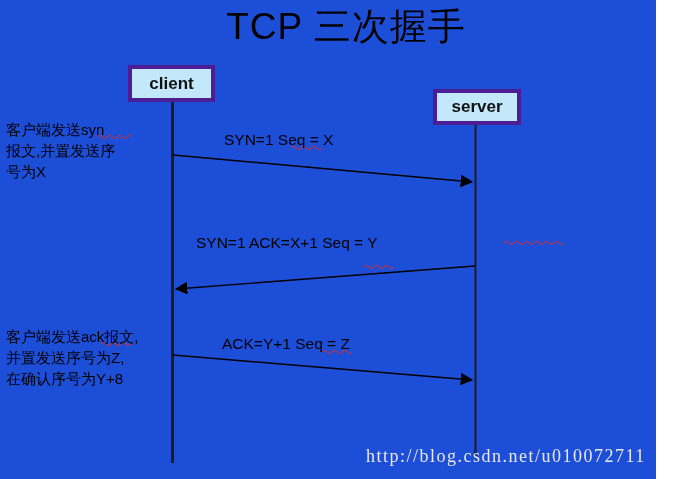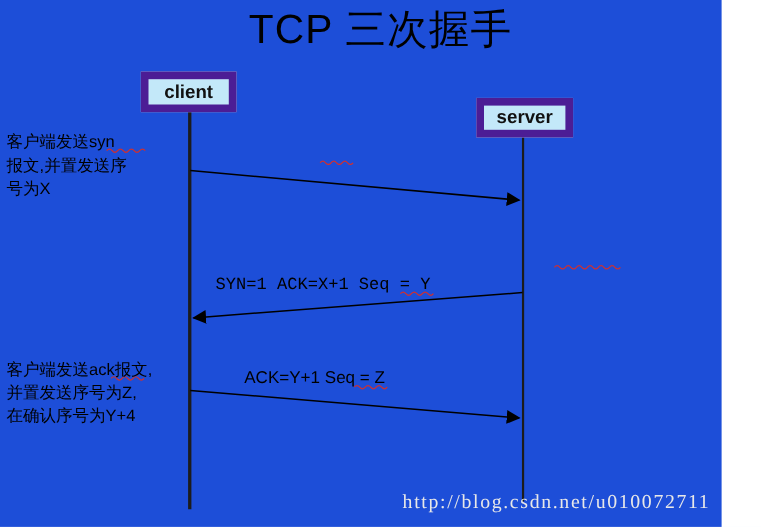--- a/index.html
+++ b/index.html
@@ -33,21 +33,21 @@
     text-align: center;
     font-size: 37px;
     font-family: "Liberation Sans", "DejaVu Sans", sans-serif;
     letter-spacing: 1px;
     color: #000;
     white-space: nowrap;
   }
   .node-box {
     position: absolute;
     background: #c3e8f9;
-    border: 7px solid #4c1d95;
+    border: 4px solid #4c1d95;
     box-sizing: border-box;
     display: flex;
     align-items: center;
     justify-content: center;
     font-size: 17px;
     font-weight: bold;
     color: #111;
   }
   #node-client {
     left: 128px;
@@ -84,21 +84,21 @@
     top: 326px;
     width: 170px;
   }
   .msg-label {
     position: absolute;
     font-size: 15.5px;
     color: #000;
     white-space: nowrap;
   }
   #msg-1-label { left: 224px; top: 131px; }
-  #msg-2-label { left: 196px; top: 250px; font-family: Liberation Mono, monospace; }
+  #msg-2-label { left: 196px; top: 234px; }
   #msg-3-label { left: 222px; top: 335px; text-align: center; }
   .watermark {
     position: absolute;
     left: 366px;
     top: 446px;
     font-family: "Liberation Serif", "DejaVu Serif", serif;
     font-size: 18px;
     letter-spacing: 1.5px;
     color: #e8e8e8;
     white-space: nowrap;
@@ -139,25 +139,26 @@
   <div class="title">TCP 三次握手</div>
 
   <div class="node-box" id="node-client">
     <span>client</span>
   </div>
 
   <div class="node-box" id="node-server">
     <span>server</span>
   </div>
 
+  <div class="msg-label" id="msg-1-label">SYN=1  Seq = X</div>
   <div class="msg-label" id="msg-2-label">SYN=1  ACK=X+1 Seq = Y</div>
   <div class="msg-label" id="msg-3-label">ACK=Y+1 Seq = Z</div>
 
   <div class="note" id="note-client-syn">客户端发送syn
 报文,并置发送序
 号为X</div>
   <div class="note" id="note-client-ack">客户端发送ack报文,
 并置发送序号为Z,
-在确认序号为Y+4</div>
+在确认序号为Y+8</div>
 
   <div class="watermark">http://blog.csdn.net/u010072711</div>
 
 </div>
 
 </body></html>

